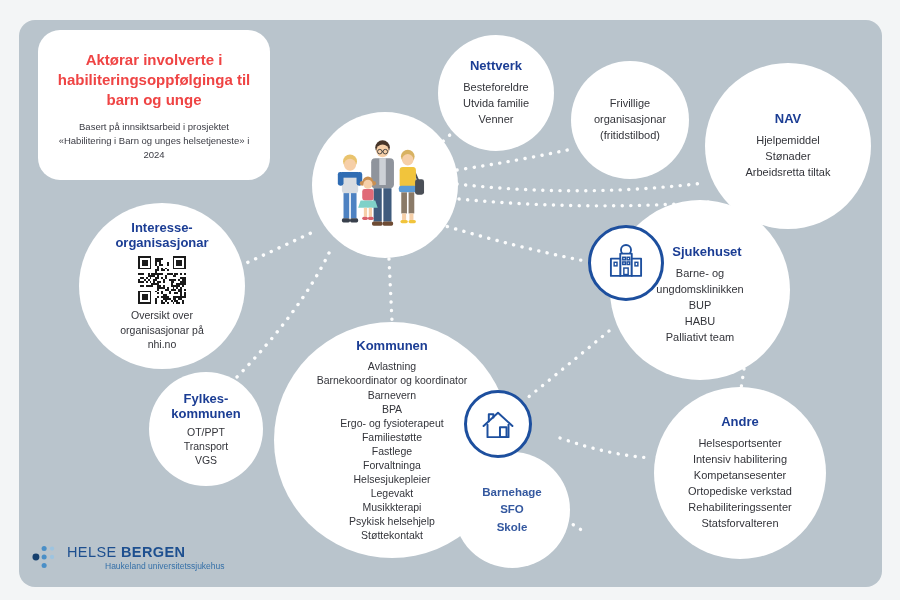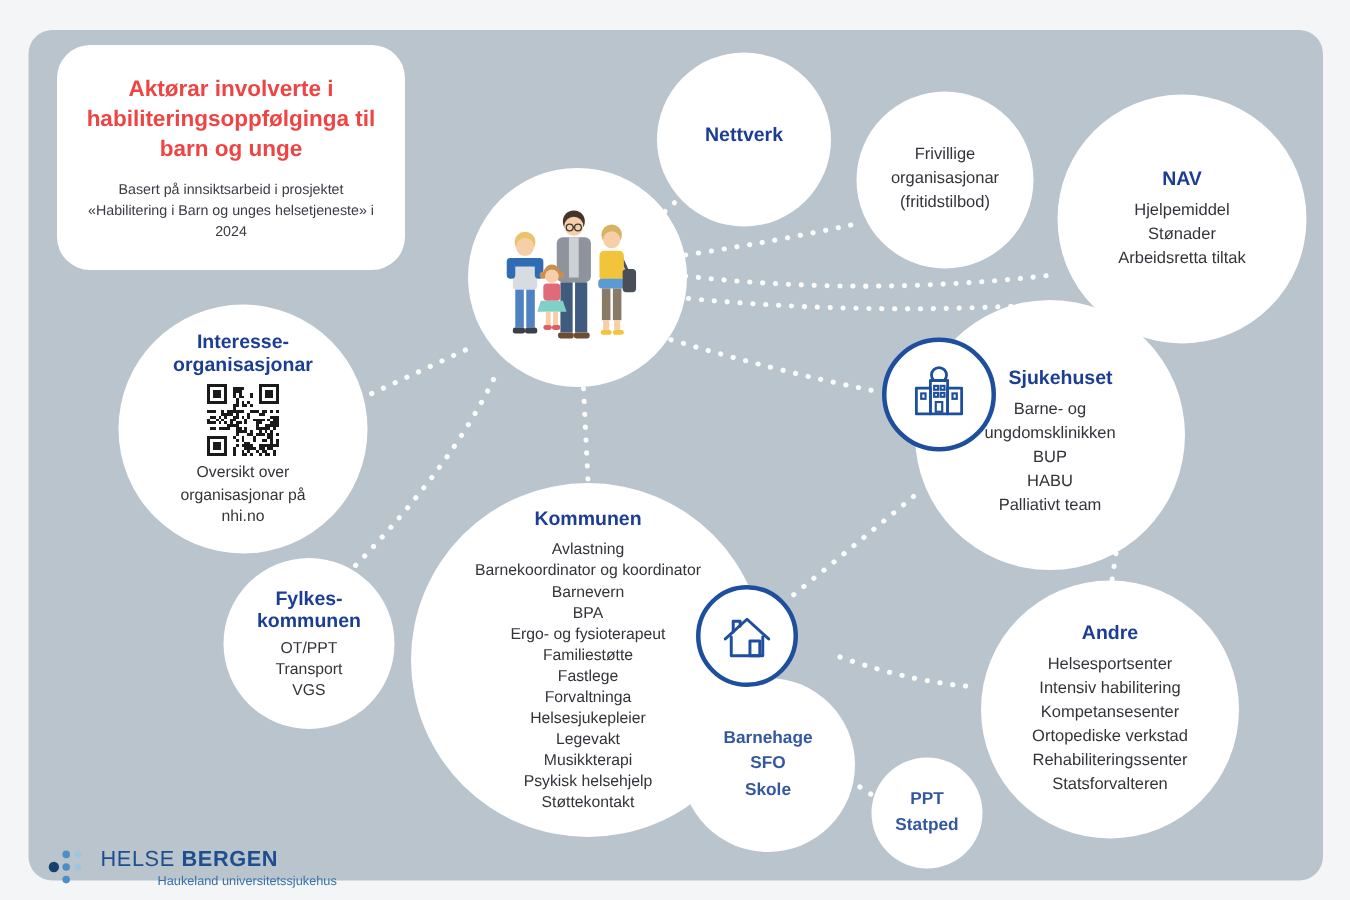--- a/index.html
+++ b/index.html
@@ -11,21 +11,21 @@
   .node-title{color:#1b3d94;font-weight:700;font-size:13px;line-height:1.2;white-space:pre-line;margin-bottom:6px;}
   .node-items div{font-size:11px;color:#33343a;line-height:1.45;}
   .small-items div{font-size:10.5px;line-height:1.34;}
   .blue-items div{color:#34589f;font-weight:700;font-size:11.5px;line-height:1.5;}
   .titlebox{position:absolute;left:38px;top:30px;width:232px;z-index:2;background:#fff;border-radius:22px;padding:20px 14px 18px 14px;box-sizing:border-box;text-align:center;}
   .titlebox h1{margin:0;font-size:15px;line-height:1.32;color:#ef4444;white-space:pre-line;}
   .titlebox p{margin:11px 0 0 0;font-size:9.5px;line-height:1.45;color:#3a3b43;white-space:pre-line;}
   .icon-circle{position:absolute;z-index:3;background:#fff;border:3px solid #1d4f9e;border-radius:50%;display:flex;align-items:center;justify-content:center;box-sizing:border-box;}
   .qr{width:48px;height:48px;margin:5px 0 4px 0;}
   .caption{font-size:10.5px;color:#33343a;line-height:1.4;white-space:pre-line;}
-  .logo{position:absolute;left:32px;top:562px;z-index:2;display:flex;align-items:center;gap:7px;}
+  .logo{position:absolute;left:32px;top:541px;z-index:2;display:flex;align-items:center;gap:7px;}
   .logo-text .brand{font-size:14.5px;letter-spacing:.4px;color:#1d4f8f;}
   .logo-text .brand b{font-weight:700;}
   .logo-text .sub{font-size:8.5px;color:#3570a8;margin-top:1px;margin-left:38px;}
   svg{display:block;}
 </style>
 </head>
 <body>
 
 <div class="stage">
   <div class="canvas"></div>
@@ -103,20 +103,25 @@
       <rect x="104" y="84" width="7" height="26" fill="#8a7a68"></rect>
       <rect x="96" y="110" width="5" height="8" fill="#f6cfa8"></rect>
       <rect x="105" y="110" width="5" height="8" fill="#f6cfa8"></rect>
       <rect x="94" y="118" width="9" height="4" rx="2" fill="#f1c43c"></rect>
       <rect x="104" y="118" width="9" height="4" rx="2" fill="#f1c43c"></rect>
     </svg>
   </div>
 
   <div class="node" style="left:438px;top:35px;width:116px;height:116px;">
     <div class="node-title">Nettverk</div>
+    <div class="node-items">
+        <div>Besteforeldre</div>
+        <div>Utvida familie</div>
+        <div>Venner</div>
+      </div>
   </div>
 
   <div class="node" style="left:571px;top:61px;width:118px;height:118px;">
     <div class="node-items">
         <div>Frivillige</div>
         <div>organisasjonar</div>
         <div>(fritidstilbod)</div>
       </div>
   </div>
 
@@ -401,26 +406,20 @@
   </div>
 
   <div class="node" style="left:454px;top:452px;width:116px;height:116px;">
     <div class="node-items blue-items">
         <div>Barnehage</div>
         <div>SFO</div>
         <div>Skole</div>
       </div>
   </div>
 
-  <div class="node" style="left:581px;top:505px;width:74px;height:74px;">
-    <div class="node-items blue-items" style="font-size:11px;">
-        <div>PPT</div>
-        <div>Statped</div>
-      </div>
-  </div>
 
   <div class="icon-circle" style="left:464px;top:390px;width:68px;height:68px;">
     <svg width="42" height="42" viewBox="0 0 64 64">
       <g fill="none" stroke="#1d4f9e" stroke-width="3" stroke-linejoin="round" stroke-linecap="round">
         <path d="M 10 35 L 32 15 L 54 35"></path>
         <path d="M 18 28 L 18 17 L 25 17 L 25 22"></path>
         <path d="M 16 33 L 16 52 L 48 52 L 48 33"></path>
         <rect x="35" y="37" width="10" height="15"></rect>
       </g>
     </svg>

